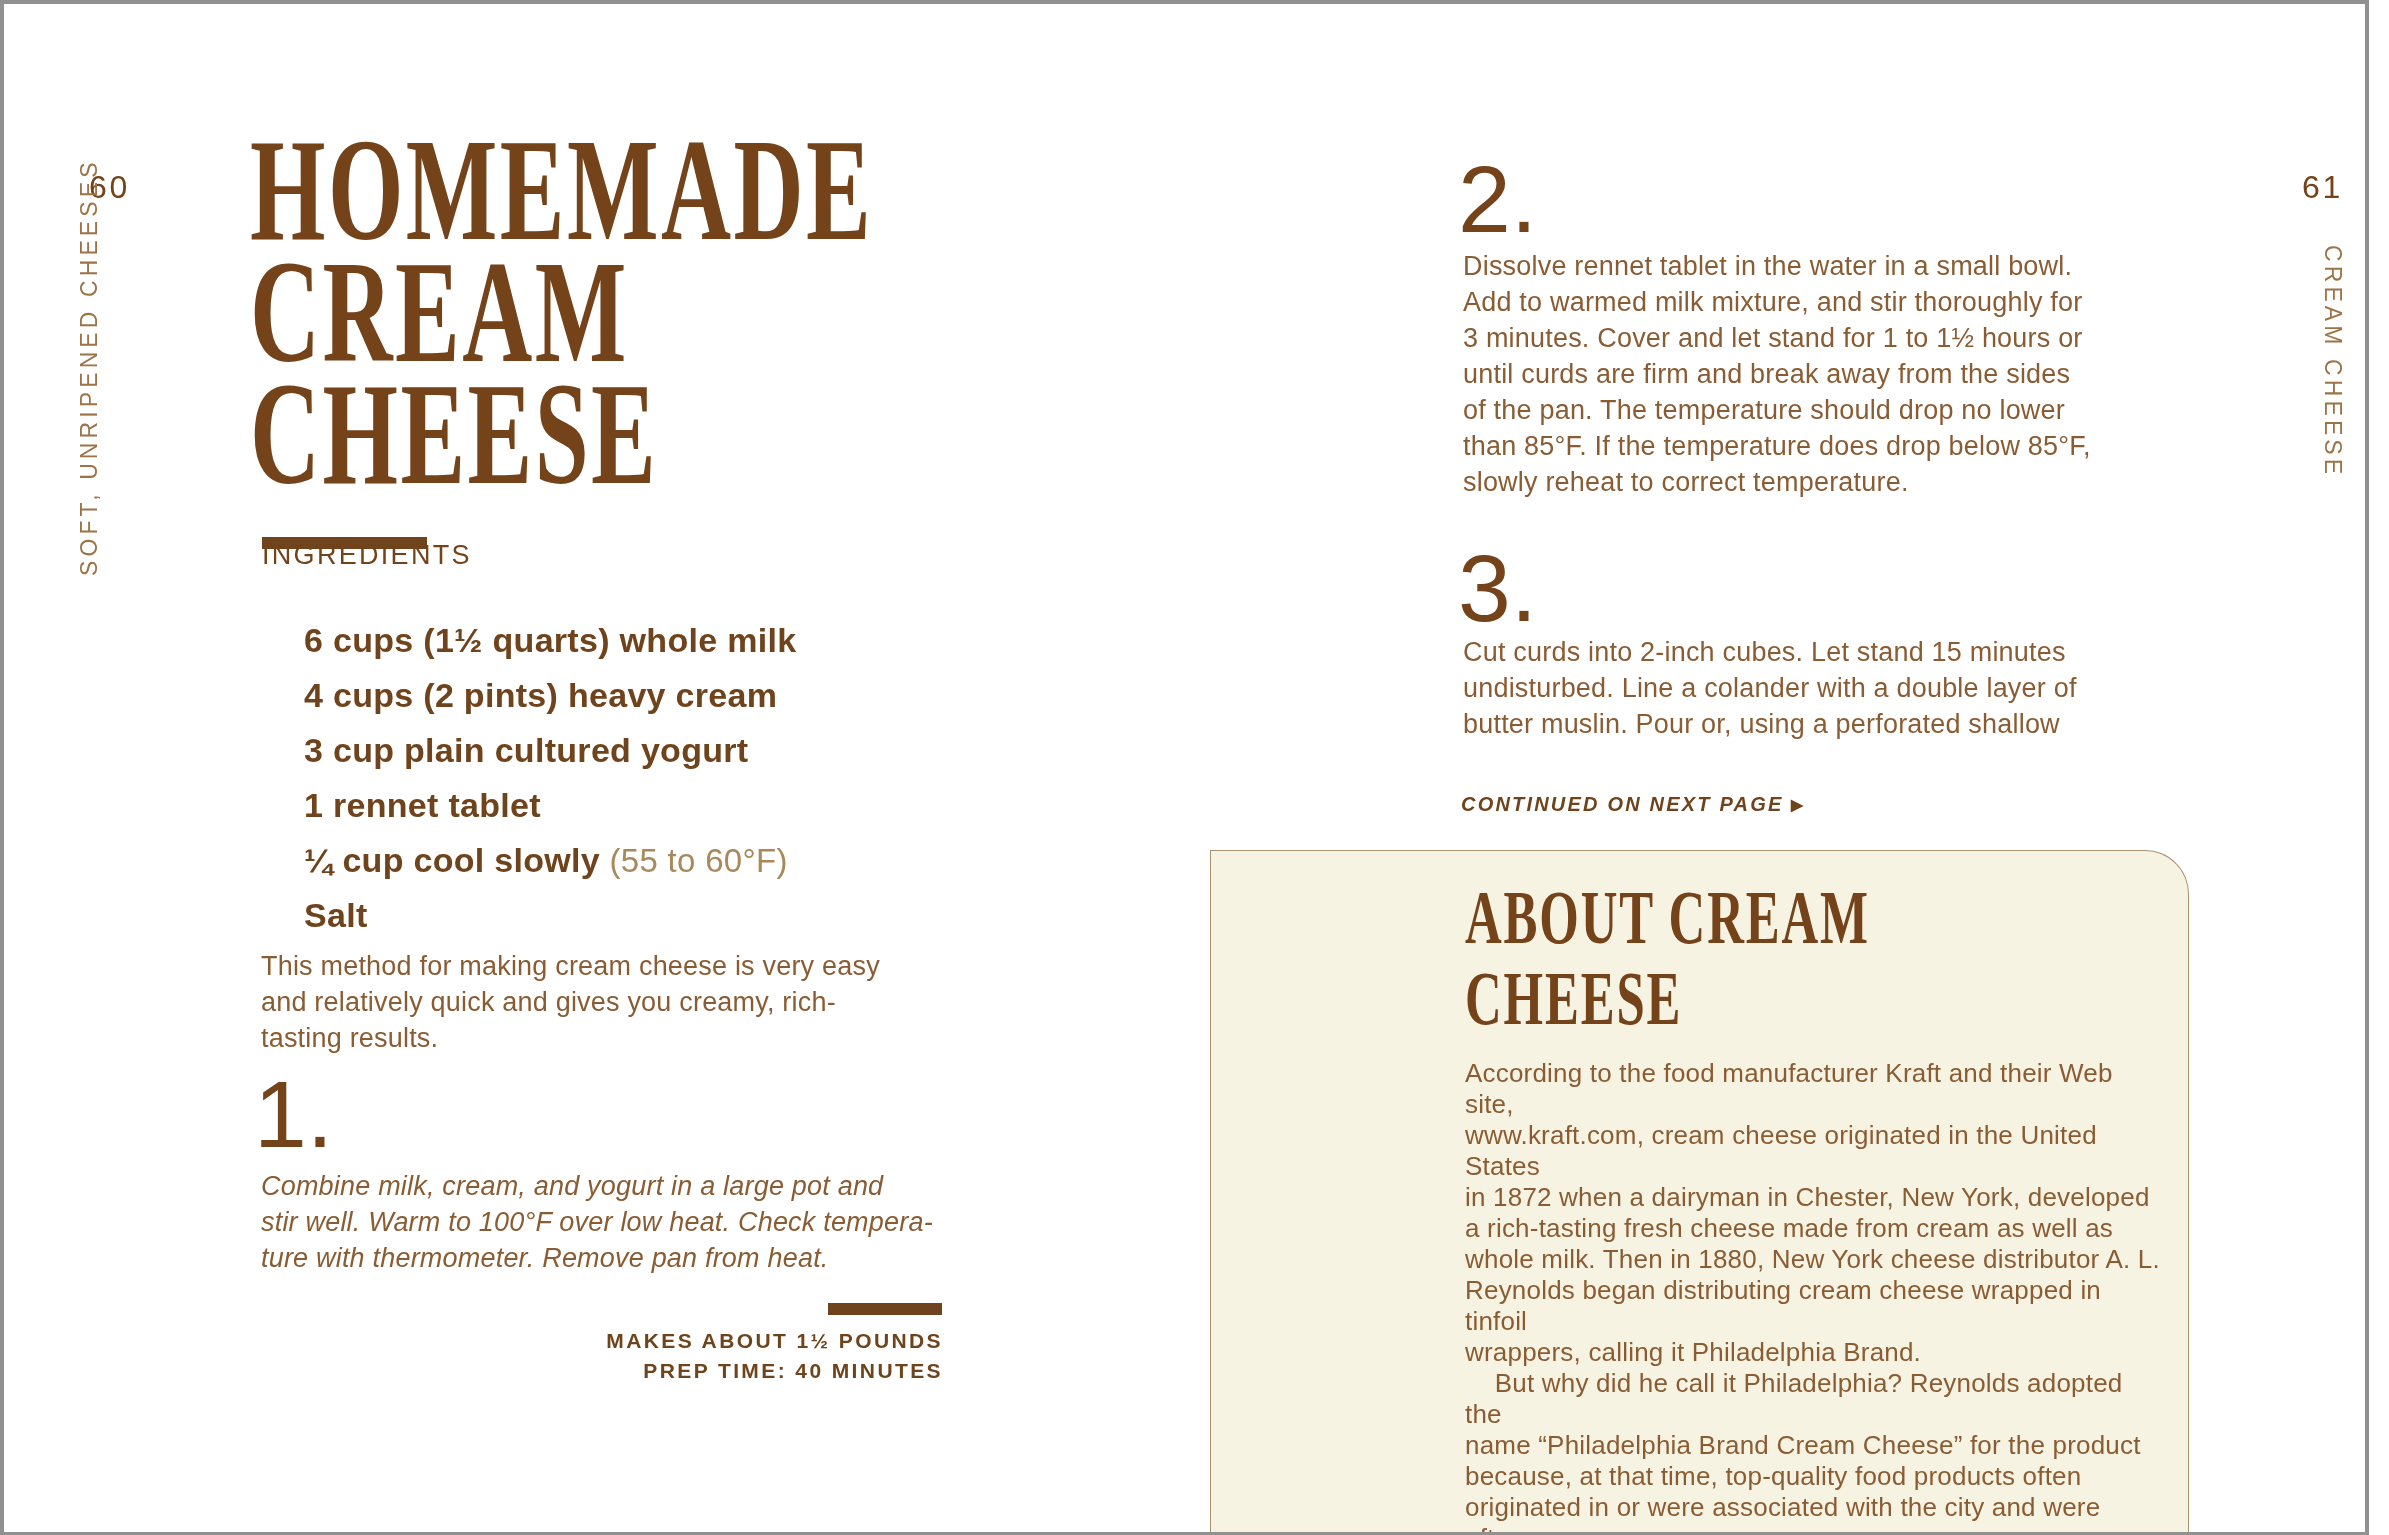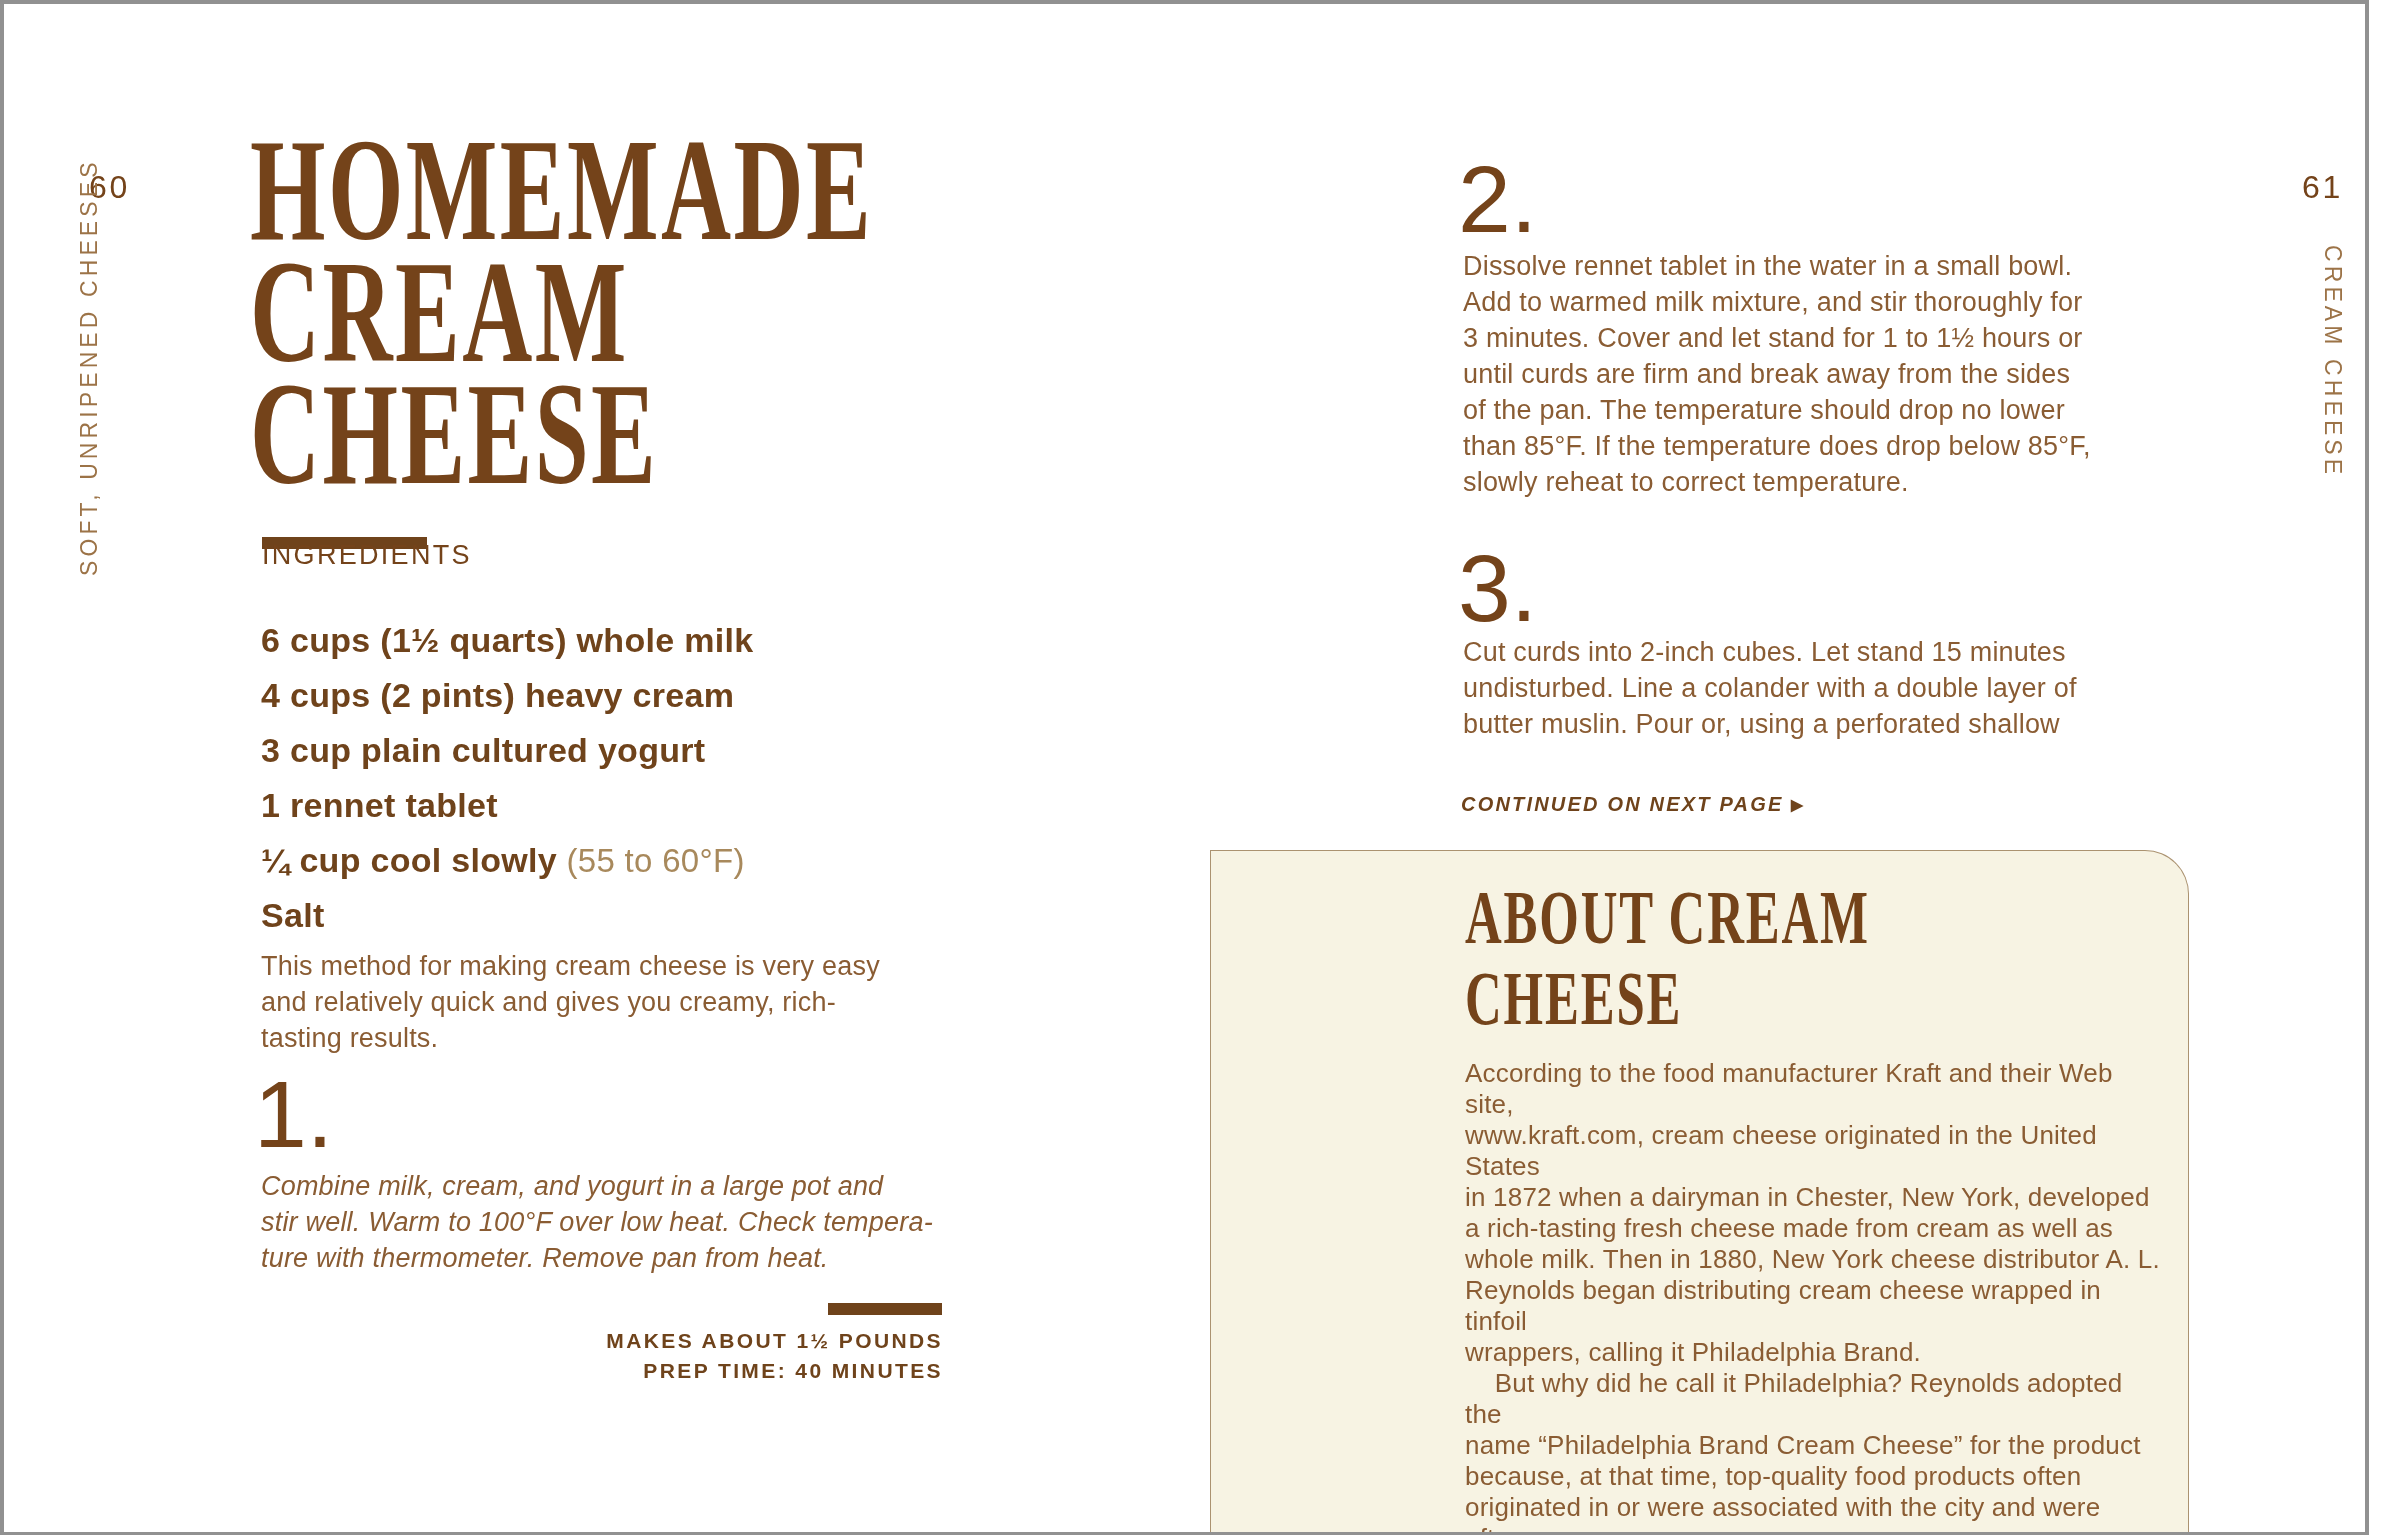--- a/index.html
+++ b/index.html
@@ -46,21 +46,21 @@
   .recipe-title{font-size:147px;line-height:122px;}
   .about-title{font-size:77px;line-height:81px;letter-spacing:2.8px;}
 
   .rule{background:var(--bold-brown);}
 
   .ing-header{
     font-size:27px;letter-spacing:2.3px;color:var(--accent);font-weight:400;
   }
   .ing-list{line-height:48px;}
   .ing-name{
-    font-size:34px;font-weight:700;color:var(--bold-brown);letter-spacing:0.3px;
+    font-size:34px;font-weight:700;color:var(--bold-brown);letter-spacing:0.3px;margin-left:43px;
   }
   .ing-note{
     font-size:33px;font-weight:400;color:var(--light-brown);letter-spacing:0.3px;
   }
   .body-text{
     font-size:27px;line-height:36px;color:var(--body-brown);letter-spacing:0.2px;
   }
   .step-num{
     font-size:95px;line-height:95px;color:var(--accent);font-weight:400;
   }

